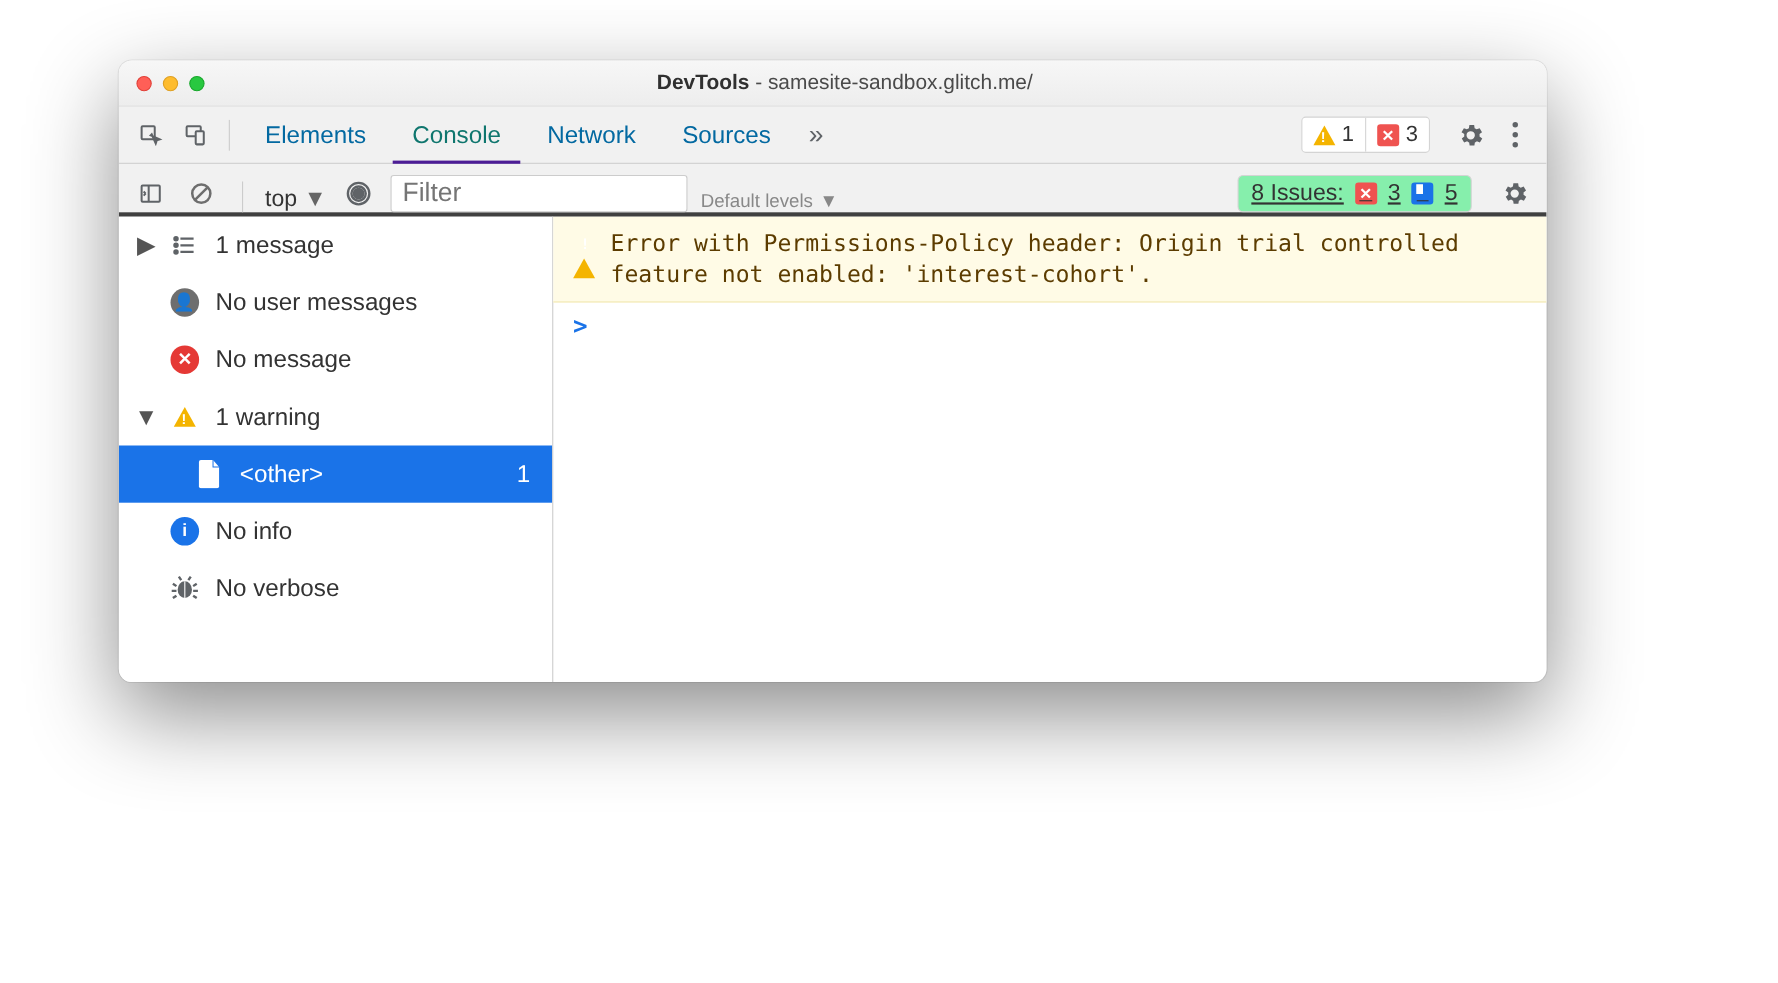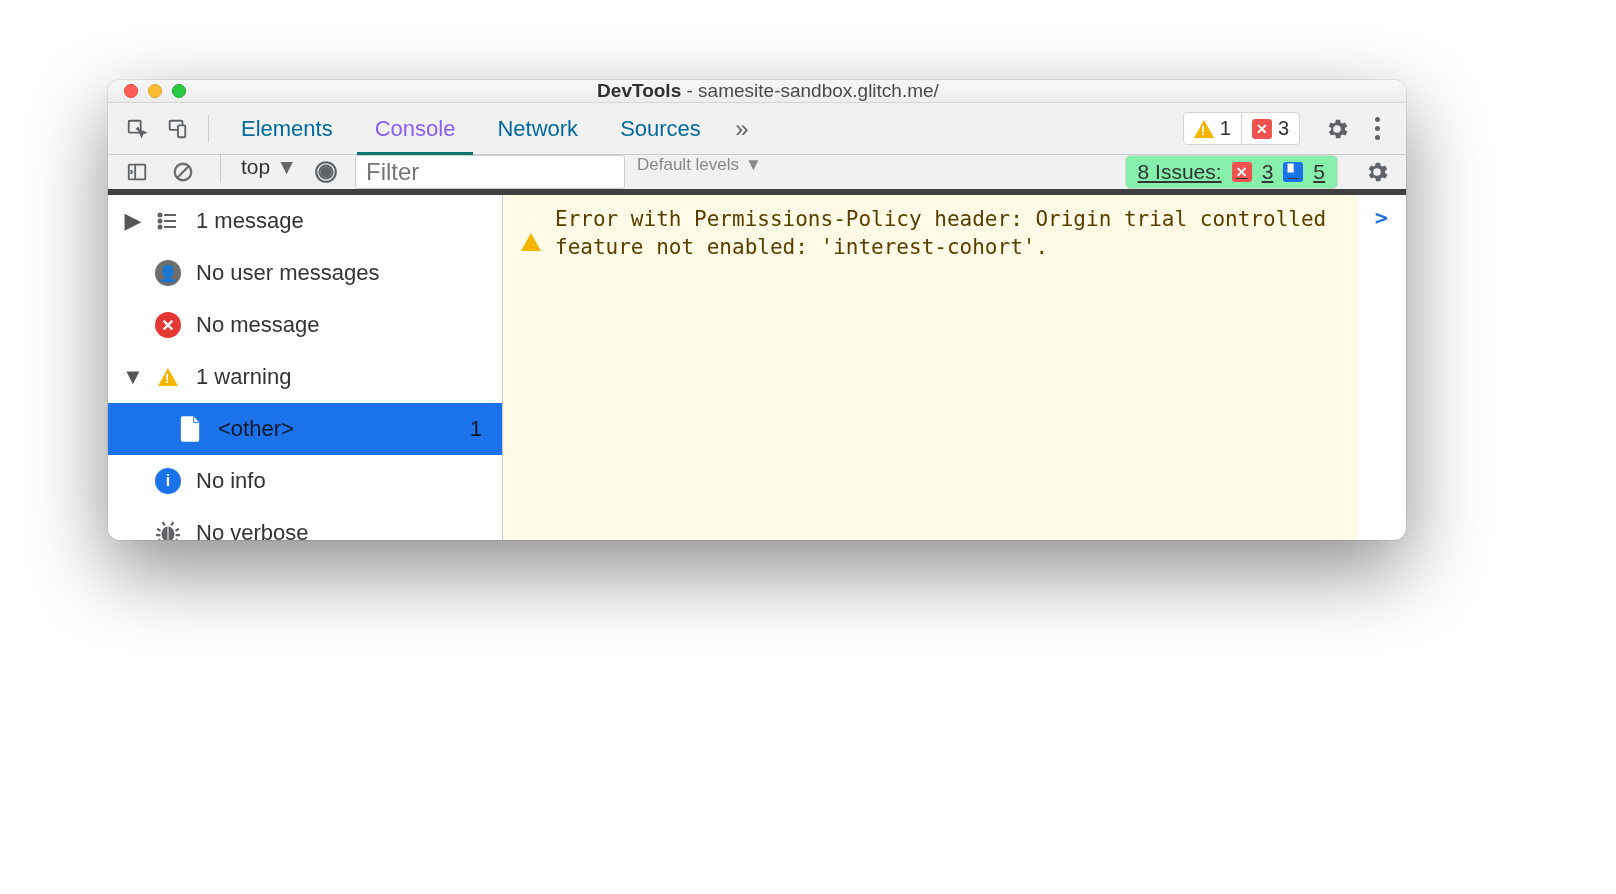--- a/index.html
+++ b/index.html
@@ -6,23 +6,23 @@
   body {
     font-family: -apple-system, "Helvetica Neue", Arial, sans-serif;
     background: #fff;
     width: 1616px;
     height: 894px;
     position: relative;
   }
   .window {
     position: absolute;
     left: 108px;
-    top: 80px;
+    top: 55px;
     width: 1298px;
-    height: 460px;
+    height: 565px;
     background: #fff;
     border-radius: 12px;
     box-shadow: 0 30px 80px rgba(0,0,0,0.45), 0 0 0 1px rgba(0,0,0,0.08);
     overflow: hidden;
     display: flex;
     flex-direction: column;
   }
   .titlebar {
     height: 42px;
     background: linear-gradient(#f7f7f7,#ededed);
@@ -45,67 +45,67 @@
     border-bottom: 1px solid #ccc;
     display:flex;
     align-items:center;
     padding: 0 12px;
     gap: 6px;
   }
   .icon { display:inline-flex; align-items:center; justify-content:center; }
   .iconbtn { width:34px;height:34px;display:flex;align-items:center;justify-content:center;color:#5f6367;border-radius:4px;}
   .vr { width:1px;height:28px;background:#ccc;margin:0 8px;}
   .tab { font-size:22px; color:#0369a1; padding:0 18px; height:52px; display:flex;align-items:center; }
-  .tab.active { color:#8b5cf6; border-bottom:3px solid #0f766e; padding-top:3px;}
+  .tab.active { color:#0f766e; border-bottom:3px solid #4c1d95; padding-top:3px;}
   .spacer { flex:1; }
   .badge-group { display:flex; border:1px solid #d4d4d4; background:#fff; border-radius:4px; overflow:hidden;}
   .badge { display:flex;align-items:center;gap:6px;padding:4px 10px;font-size:20px;color:#333;}
   .badge + .badge { border-left:1px solid #d4d4d4;}
   .sq { width:20px;height:20px;border-radius:3px;display:flex;align-items:center;justify-content:center;color:#fff;font-weight:bold;font-size:14px;}
   .sq.red{background:#ef5350;}
   .sq.blue{background:#1a73e8;}
   .tri-warn { width:0;height:0;border-left:10px solid transparent;border-right:10px solid transparent;border-bottom:18px solid #f4b400;position:relative;}
   .tri-warn::after{content:"!";position:absolute;left:-3px;top:3px;color:#fff;font-size:13px;font-weight:bold;}
   .gear { width:26px;height:26px; }
   .kebab { display:flex;flex-direction:column;gap:4px;align-items:center;}
   .kebab span{width:5px;height:5px;background:#5f6367;border-radius:50%;}
 
   .filterbar {
     height:48px;
     background:#f1f1f1;
-    border-bottom:6px solid #404040;
-    display:flex;align-items:flex-start;
+    border-bottom:4px solid #404040;
+    display:flex;align-items:flex-end;
     padding:0 12px;gap:12px;
   }
   .ctx { display:flex;align-items:center;gap:6px;font-size:21px;color:#333;}
   .ctx .chev{color:#666;}
   .filter-input{
     border:1px solid #ccc;background:#fff;border-radius:3px;
     height:34px;width:270px;font-size:24px;color:#888;padding:0 10px;outline:none;
   }
   .lvls{font-size:17px;color:#888;display:flex;align-items:center;gap:6px;}
   .issues-pill{
     border:1px solid #d4d4d4;background:#86efac;border-radius:5px;
     padding:4px 12px;display:flex;align-items:center;gap:10px;font-size:21px;color:#333;text-decoration:underline;
   }
 
   .content { flex:1; display:flex; }
   .sidebar { width:395px;border-right:1px solid #ccc;background:#fff;overflow:hidden;}
   .srow { display:flex;align-items:center;height:52px;padding:0 10px 0 18px;gap:14px;font-size:22px;color:#333;}
   .srow .caret{width:14px;display:flex;justify-content:center;color:#555;}
   .srow .cnt{margin-left:auto;padding-right:10px;}
-  .srow.selected { background:#1a73e8;color:#0f172a;}
+  .srow.selected { background:#1a73e8;color:#ffffff;}
   .srow .sicon{width:28px;height:28px;display:flex;align-items:center;justify-content:center;}
   .indent { padding-left:68px;}
   .circle{width:26px;height:26px;border-radius:50%;display:flex;align-items:center;justify-content:center;color:#fff;font-weight:bold;font-size:16px;}
   .circle.red{background:#e53935;}
   .circle.blue{background:#1a73e8;}
   .circle.grey{background:#6e6e6e;}
 
-  .console-pane { flex:1;display:flex;flex-direction:row;font-family:Menlo,Consolas,monospace;}
+  .console-pane { flex:1;display:flex;flex-direction:column;font-family:Menlo,Consolas,monospace;}
   .warn-msg {
     background:#fffbe6;border-bottom:1px solid #f1e7b0;
     padding:10px 18px;display:flex;gap:14px;align-items:flex-start;
     font-size:21px;color:#5c3c00;line-height:1.35;
   }
   .prompt { padding:10px 18px;color:#1a73e8;font-size:22px;font-weight:bold;}
   svg { display:block; }
 </style>
 </head>
 <body>

